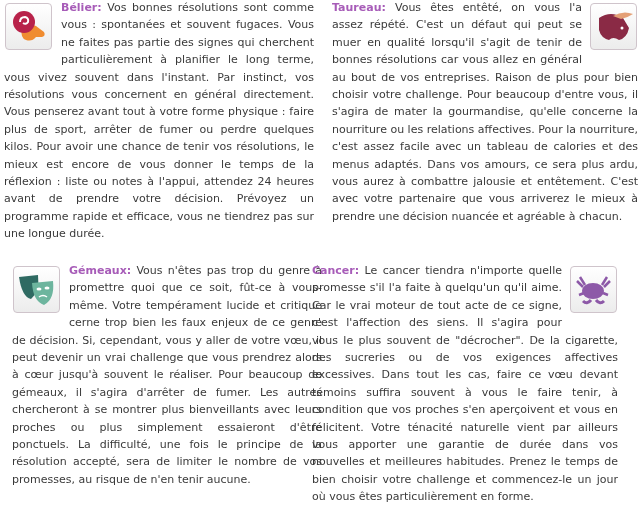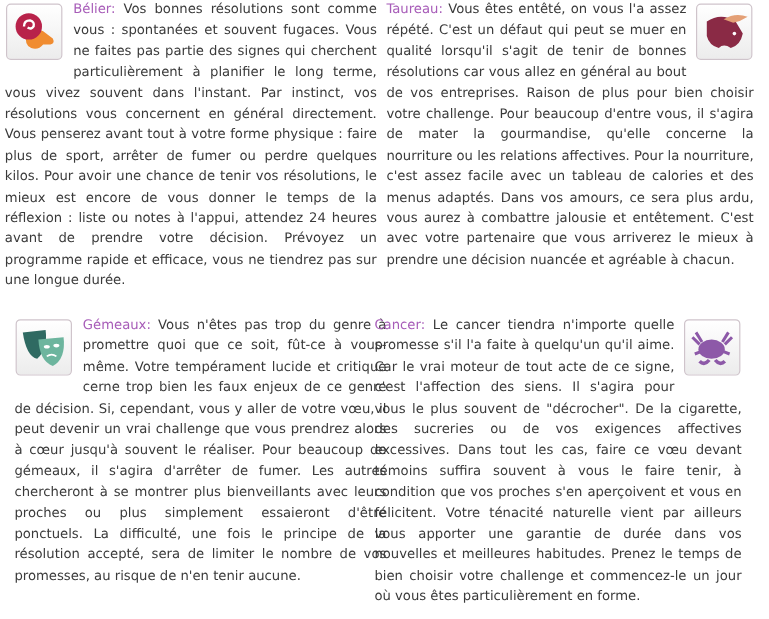--- a/index.html
+++ b/index.html
@@ -1,28 +1,28 @@
 <!DOCTYPE html>
 <html><head>
 <meta charset="utf-8">
 <style>
   html, body { margin: 0; padding: 0; background: #ffffff; }
   body { width: 641px; height: 516px; overflow: hidden; position: relative;
          font-family: "DejaVu Sans", sans-serif; font-size: 11px; line-height: 17.4px; color: #3a3a3a; }
   .block { position: absolute; text-align: justify; }
   .b1 { left: 4px; top: -1px; width: 310px; }
-  .b2 { left: 322px; top: -1px; width: 306px; }
+  .b2 { left: 332px; top: -1px; width: 306px; }
   .b3 { left: 12px; top: 262px; width: 310px; }
   .b4 { left: 312px; top: 262px; width: 306px; }
   .icon { width: 47px; height: 47px; border: 1px solid #cfc4cb; border-radius: 4px;
           background: linear-gradient(#ffffff, #ececec); box-sizing: border-box; overflow: hidden; }
   .icon svg { width: 45px; height: 45px; display: block; }
   .fl { float: left; margin: 4px 9px 2px 1px; }
   .fr { float: right; margin: 4px 1px 2px 8px; }
-  .title { color: #a75cb8; font-weight: normal; }
+  .title { color: #a75cb8; font-weight: bold; }
 </style>
 </head>
 <body>
 
 <div class="block b1">
   <div class="icon fl">
     <svg viewBox="0 0 45 45">
       <path d="M16 24 Q22 18 30 22 L38 28 Q40 32 36 33 L30 33 Q26 38 20 36 Q14 34 16 24 Z" fill="#f08c30"></path>
       <circle cx="18" cy="18" r="11" fill="#b8224a"></circle>
       <path d="M14 18 Q14 13 19 13 Q23 14 22 18 Q20 21 17 19" fill="none" stroke="#fff" stroke-width="2"></path>

